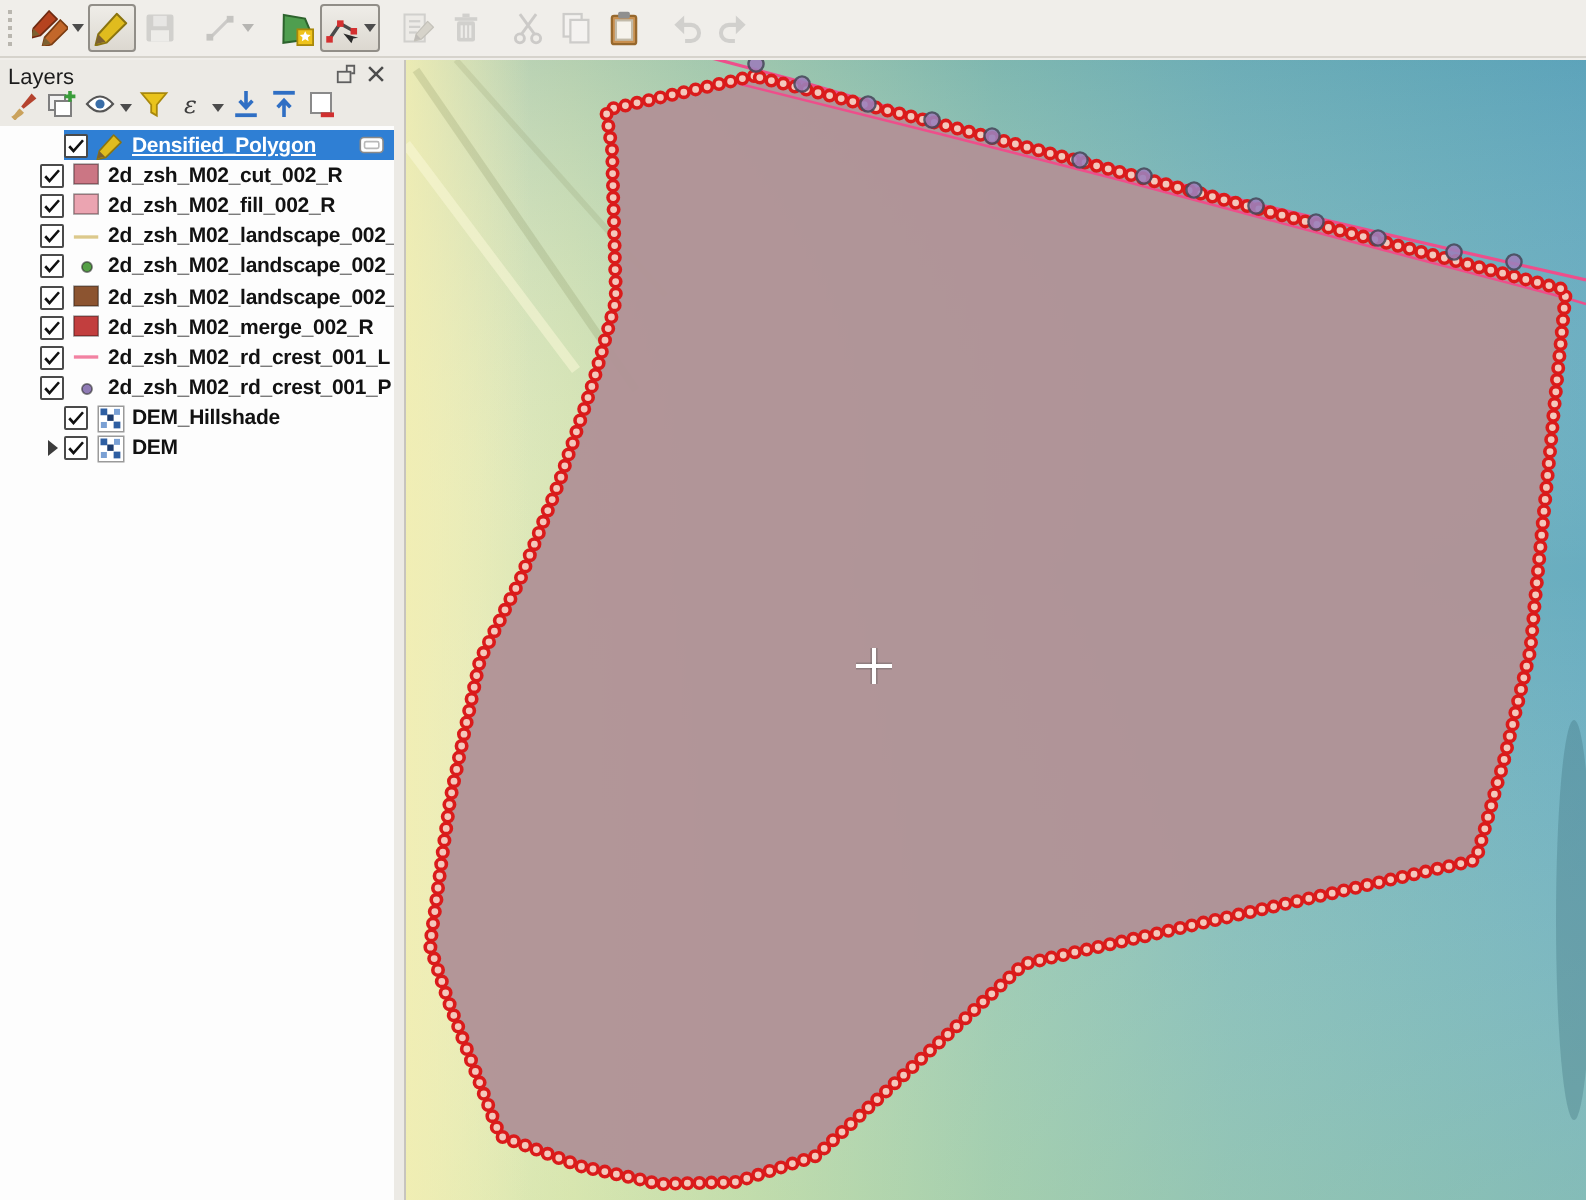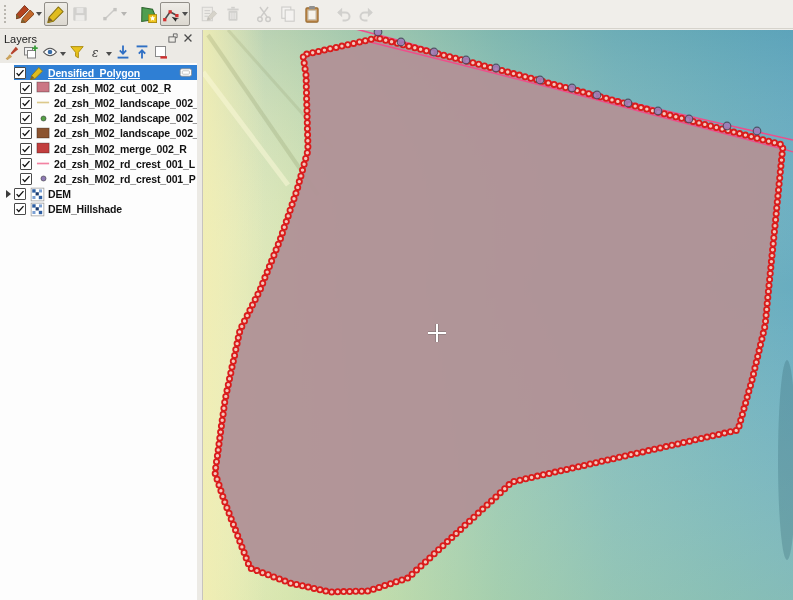--- a/index.html
+++ b/index.html
@@ -18,21 +18,21 @@
       border-top:4px solid #4c4c4c;margin-left:2px}
   .sp{width:7px}
   
   #panel{position:absolute;left:0;top:30px;width:197px;height:570px;background:#eceae5;box-sizing:border-box}
   #panel-header{height:14px;display:flex;align-items:flex-end;padding:1px 3px 0 4px}
   #panel-title{font-size:11px;color:#1c1c1c;flex:1}
   .winbtn{width:13px;height:12px;display:flex;align-items:center;justify-content:center;margin-left:2px}
   #panel-toolbar{height:18px;display:flex;align-items:center;gap:3px;padding-left:4px}
   .pbtn{display:flex;align-items:center;justify-content:center;height:17px}
   #tree{position:absolute;left:0;top:33px;right:0;bottom:0;background:#fdfdfd;padding-top:2px}
-  .row{display:flex;align-items:center;height:15.2px;padding-left:3px;font-size:10.5px;
+  .row{display:flex;align-items:center;height:15.2px;padding-left:21px;font-size:10.5px;
        font-weight:bold;color:#121212;letter-spacing:-0.15px;white-space:nowrap}
   .row.plain{font-weight:normal}
   .slot{flex:0 0 11px;display:flex;justify-content:center}
   .inner{display:flex;align-items:center;flex:1;height:100%;gap:3px;min-width:0}
   .row.ind1{padding-left:20px}
   .row.sel .inner{background:#2f7fd4;color:#fff}
   .row.sel .lbl{text-decoration:underline}
   .cb{width:12px;height:12px;background:#fff;border:1px solid #4a4a4a;border-radius:1px;
       box-sizing:border-box;display:flex;align-items:center;justify-content:center;flex:0 0 12px}
   .lico{width:16px;height:15px;display:flex;align-items:center;justify-content:center;flex:0 0 16px}
@@ -297,20 +297,35 @@
       </div>
       <div class="row ind1">
         <span class="inner">
           <span class="cb">
             <svg width="10" height="10" viewBox="0 0 16 16" xmlns="http://www.w3.org/2000/svg">
               <path d="M2.6 8.2l3.4 3.8L13.6 3.4" stroke="#101010" stroke-width="2.1" fill="none"></path>
             </svg>
           </span>
           <span class="lico">
             <svg width="15" height="15" viewBox="0 0 16 16" xmlns="http://www.w3.org/2000/svg">
+              <rect x="1" y="2.2" width="13" height="10.6" fill="#eba4b1" stroke="rgba(0,0,0,0.4)" stroke-width="0.8"></rect>
+            </svg>
+          </span>
+          <span class="lbl">2d_zsh_M02_fill_002_R</span>
+        </span>
+      </div>
+      <div class="row ind1">
+        <span class="inner">
+          <span class="cb">
+            <svg width="10" height="10" viewBox="0 0 16 16" xmlns="http://www.w3.org/2000/svg">
+              <path d="M2.6 8.2l3.4 3.8L13.6 3.4" stroke="#101010" stroke-width="2.1" fill="none"></path>
+            </svg>
+          </span>
+          <span class="lico">
+            <svg width="15" height="15" viewBox="0 0 16 16" xmlns="http://www.w3.org/2000/svg">
               <line x1="1" y1="8" x2="14" y2="8" stroke="#dcc98c" stroke-width="1.8"></line>
             </svg>
           </span>
           <span class="lbl">2d_zsh_M02_landscape_002_L</span>
         </span>
       </div>
       <div class="row ind1">
         <span class="inner">
           <span class="cb">
             <svg width="10" height="10" viewBox="0 0 16 16" xmlns="http://www.w3.org/2000/svg">
@@ -379,61 +394,61 @@
           </span>
           <span class="lico">
             <svg width="15" height="15" viewBox="0 0 16 16" xmlns="http://www.w3.org/2000/svg">
               <circle cx="8" cy="8" r="2.7" fill="#8f7bb5" stroke="rgba(40,40,40,0.6)" stroke-width="0.9"></circle>
             </svg>
           </span>
           <span class="lbl">2d_zsh_M02_rd_crest_001_P</span>
         </span>
       </div>
       <div class="row">
-        <span class="slot">
-          <span class="exp-closed"></span>
-        </span>
+        <span class="slot"></span>
         <span class="inner">
           <span class="cb">
             <svg width="10" height="10" viewBox="0 0 16 16" xmlns="http://www.w3.org/2000/svg">
               <path d="M2.6 8.2l3.4 3.8L13.6 3.4" stroke="#101010" stroke-width="2.1" fill="none"></path>
             </svg>
           </span>
           <span class="lico">
             <svg width="15" height="15" viewBox="0 0 16 16" xmlns="http://www.w3.org/2000/svg">
               <rect x="1.2" y="1.2" width="13.6" height="13.6" fill="#fff" stroke="#9a9a9a" stroke-width="0.8"></rect>
               <rect x="2.4" y="2.4" width="3.6" height="3.6" fill="#2e5fa3"></rect>
               <rect x="9.6" y="2.6" width="3.2" height="3.2" fill="#7aa0d4"></rect>
               <rect x="6" y="5.6" width="3.4" height="3.4" fill="#1c3b6e"></rect>
               <rect x="2.6" y="9.6" width="3.2" height="3.2" fill="#7aa0d4"></rect>
               <rect x="9.4" y="9.4" width="3.6" height="3.6" fill="#2e5fa3"></rect>
             </svg>
           </span>
-          <span class="lbl">DEM</span>
+          <span class="lbl">DEM_Hillshade</span>
         </span>
       </div>
       <div class="row">
-        <span class="slot"></span>
+        <span class="slot">
+          <span class="exp-closed"></span>
+        </span>
         <span class="inner">
           <span class="cb">
             <svg width="10" height="10" viewBox="0 0 16 16" xmlns="http://www.w3.org/2000/svg">
               <path d="M2.6 8.2l3.4 3.8L13.6 3.4" stroke="#101010" stroke-width="2.1" fill="none"></path>
             </svg>
           </span>
           <span class="lico">
             <svg width="15" height="15" viewBox="0 0 16 16" xmlns="http://www.w3.org/2000/svg">
               <rect x="1.2" y="1.2" width="13.6" height="13.6" fill="#fff" stroke="#9a9a9a" stroke-width="0.8"></rect>
               <rect x="2.4" y="2.4" width="3.6" height="3.6" fill="#2e5fa3"></rect>
               <rect x="9.6" y="2.6" width="3.2" height="3.2" fill="#7aa0d4"></rect>
               <rect x="6" y="5.6" width="3.4" height="3.4" fill="#1c3b6e"></rect>
               <rect x="2.6" y="9.6" width="3.2" height="3.2" fill="#7aa0d4"></rect>
               <rect x="9.4" y="9.4" width="3.6" height="3.6" fill="#2e5fa3"></rect>
             </svg>
           </span>
-          <span class="lbl">DEM_Hillshade</span>
+          <span class="lbl">DEM</span>
         </span>
       </div>
     </div>
 </div>
 
 <div id="splitter"></div>
 
 <div id="mapwrap">
   <svg id="map-svg" xmlns="http://www.w3.org/2000/svg" width="590" height="570" viewBox="0 0 590 570">
 <defs>

